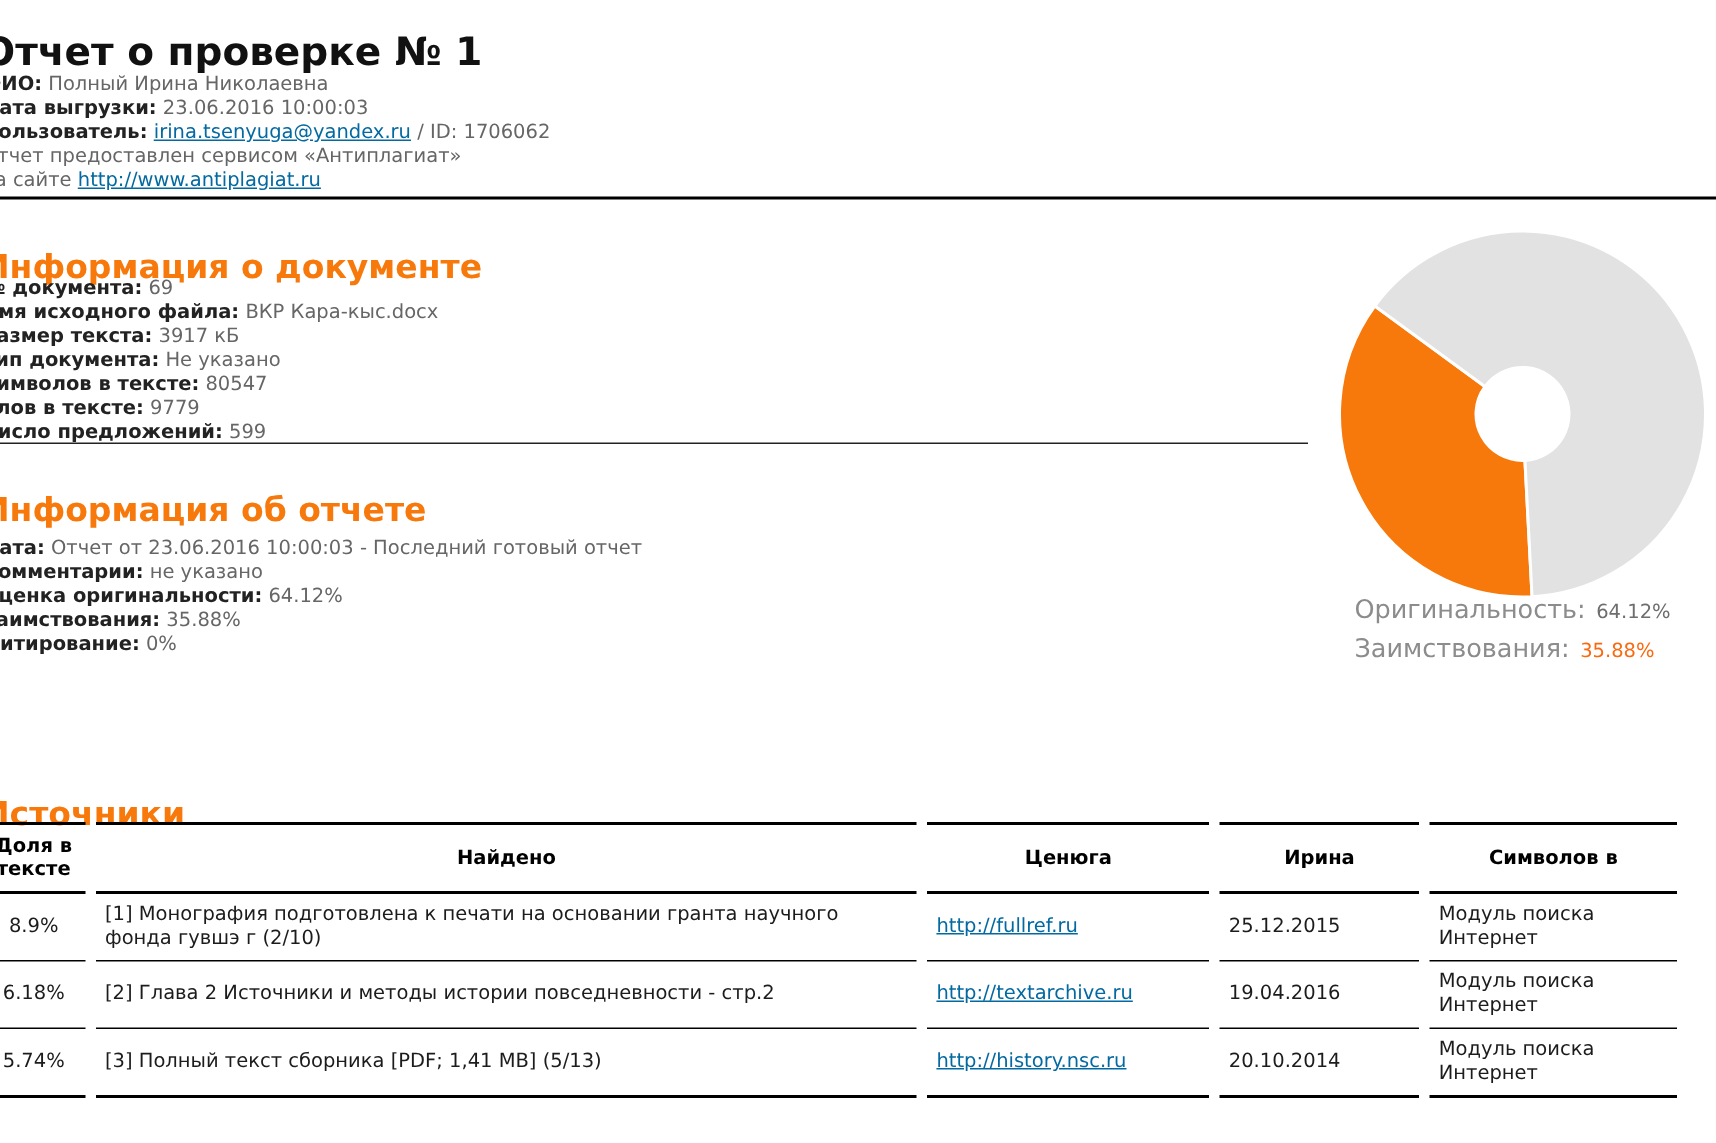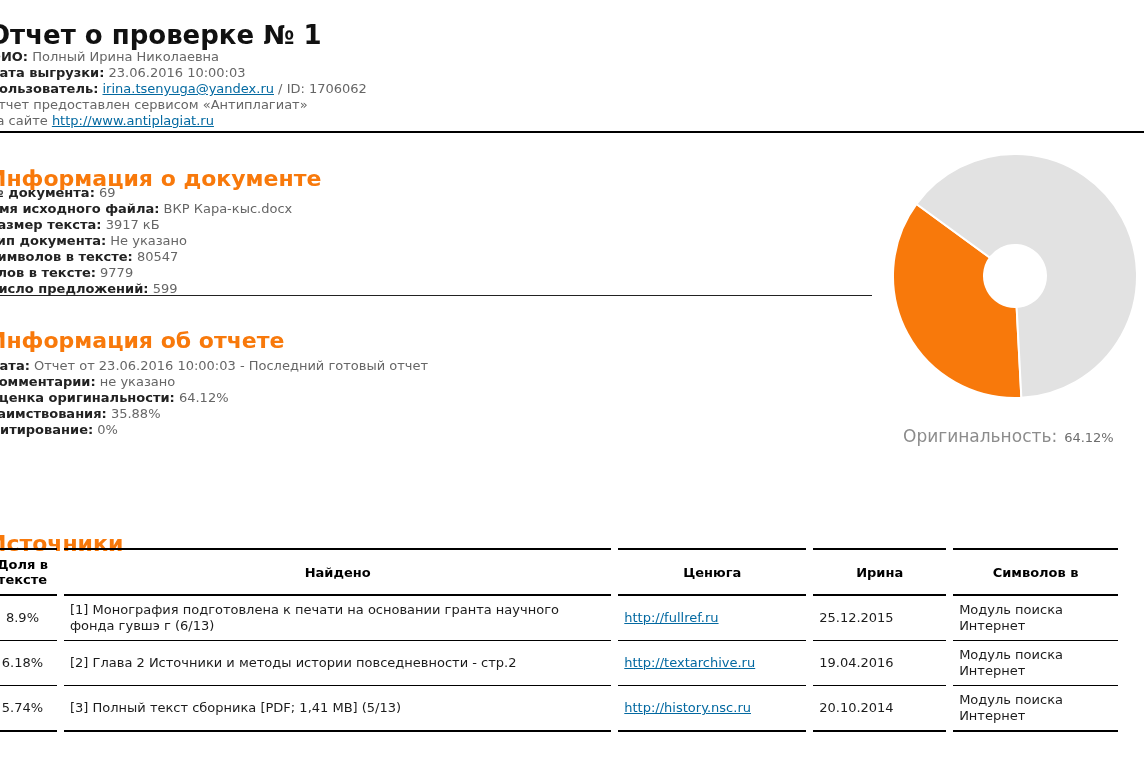--- a/index.html
+++ b/index.html
@@ -17,21 +17,21 @@
   
   .section-heading{font-size:22px;font-weight:bold;color:#f8790b;white-space:nowrap;}
   #doc-heading{left:-12px;top:148px;}
   #doc-info{left:-12px;top:185px;font-size:13px;line-height:16px;color:#666;white-space:nowrap;}
   #doc-info b,#report-lines b{color:#222;}
   #doc-rule{left:-12px;top:295px;width:884px;border-top:1px solid #222;height:0;}
   #report-heading{left:-12px;top:310px;}
   #report-lines{left:-12px;top:358px;font-size:13px;line-height:16px;color:#666;white-space:nowrap;}
   
   #pie-wrap{left:890px;top:151px;width:254px;height:250px;}
-  #legend{left:903px;top:426px;}
+  #legend{left:903px;top:397px;}
   .legend-row{margin-bottom:6px;white-space:nowrap;}
   .legend-label{font-size:17px;color:#8c8c8c;}
   .legend-value{font-size:13px;margin-left:7px;font-weight:normal;}
   
   #sources-heading{left:-12px;top:513px;}
   #sources-table{left:-19px;top:548px;border-collapse:separate;border-spacing:7px 0;table-layout:fixed;}
   #sources-table th{
     border-top:2px solid #000;border-bottom:2px solid #000;
     font-size:13px;font-weight:bold;color:#000;text-align:center;padding:7px 2px;vertical-align:middle;
   }
@@ -89,20 +89,23 @@
     <svg id="pie-svg" width="254" height="250" viewBox="0 0 254 250">
         <path d="M131.38,246.83 A122,122 0 0 1 26.51,53.00 L99.97,106.71 A31,31 0 0 0 126.62,155.96 Z" fill="#f8790b" stroke="#ffffff" stroke-width="2"></path>
         <path d="M26.51,53.00 A122,122 0 1 1 131.38,246.83 L126.62,155.96 A31,31 0 1 0 99.97,106.71 Z" fill="#e2e2e2" stroke="#ffffff" stroke-width="2"></path>
       </svg>
   </div>
 
   <div id="legend" class="abs">
     <div class="legend-row">
       <span class="legend-label">Оригинальность:</span><span class="legend-value" style="color: rgb(110, 110, 110);">64.12%</span>
     </div>
+    <div class="legend-row">
+      <span class="legend-label">Заимствования:</span><span class="legend-value" style="color: rgb(249, 106, 16);">35.88%</span>
+    </div>
   </div>
 
   <h2 id="sources-heading" class="abs section-heading">Источники</h2>
 
   <table id="sources-table" class="abs">
     <colgroup>
       <col class="col-share">
         <col class="col-source">
         <col class="col-link">
         <col class="col-date">
@@ -113,21 +116,21 @@
         <th>Доля в тексте</th>
         <th>Найдено</th>
         <th>Ценюга</th>
         <th>Ирина</th>
         <th>Символов в</th>
       </tr>
     </thead>
     <tbody>
       <tr>
         <td class="share">8.9%</td>
-        <td>[1] Монография подготовлена к печати на основании гранта научного фонда гувшэ г (6/13)</td>
+        <td>[1] Монография подготовлена к печати на основании гранта научного фонда гувшэ г (2/10)</td>
         <td><a class="lnk">http://fullref.ru</a></td>
         <td>25.12.2015</td>
         <td>Модуль поиска Интернет</td>
       </tr>
       <tr>
         <td class="share">6.18%</td>
         <td>[2] Глава 2 Источники и методы истории повседневности - стр.2</td>
         <td><a class="lnk">http://textarchive.ru</a></td>
         <td>19.04.2016</td>
         <td>Модуль поиска Интернет</td>

